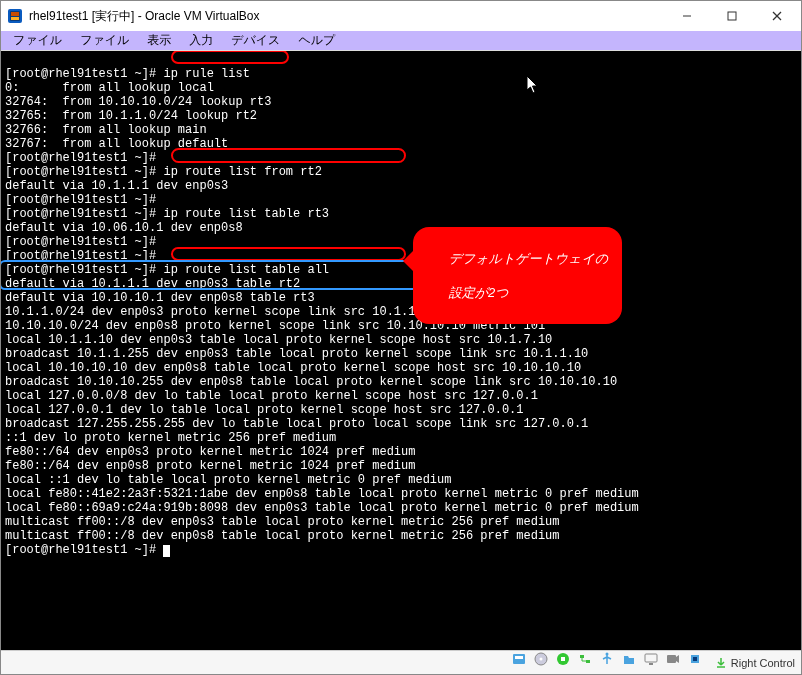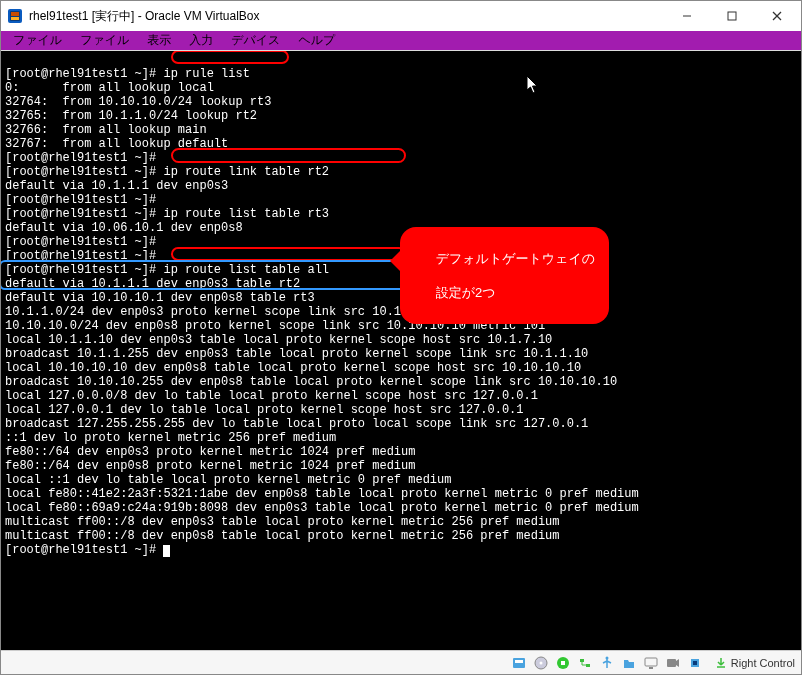--- a/index.html
+++ b/index.html
@@ -47,21 +47,21 @@
     color: #333;
     cursor: pointer;
   }
   .menubar {
     height: 20px;
     display: flex;
     align-items: center;
     padding: 0 4px;
     font-size: 12px;
     gap: 2px;
-    background:#a21caf;
+    background:#c4b5fd;
     border-bottom:1px solid #ddd;
   }
   .menubar .menu-item {
     padding: 1px 8px;
     cursor: pointer;
   }
   .terminal {
     flex: 1;
     background: #000;
     color: #fff;
@@ -71,21 +71,20 @@
     padding: 2px 4px;
     white-space: pre;
     overflow: hidden;
     position: relative;
   }
   .statusbar {
     height: 24px;
     background: #f6f6f6;
     border-top: 1px solid #ccc;
     display: flex;
-    align-items: center;
     justify-content: flex-end;
     padding: 0 6px;
     gap: 6px;
     font-size: 11px;
     color: #333;
   }
   .status-icon {
     width: 16px;
     height: 16px;
     display:inline-flex;
@@ -189,21 +188,21 @@
   </div>
 
   <div class="terminal">
 <span>[root@rhel91test1 ~]#</span> <span>ip rule list</span>
 <span>0:      from all lookup local</span>
 <span>32764:  from 10.10.10.0/24 lookup rt3</span>
 <span>32765:  from 10.1.1.0/24 lookup rt2</span>
 <span>32766:  from all lookup main</span>
 <span>32767:  from all lookup default</span>
 <span>[root@rhel91test1 ~]#</span>
-<span>[root@rhel91test1 ~]#</span> <span>ip route link table rt2</span>
+<span>[root@rhel91test1 ~]#</span> <span>ip route list from rt2</span>
 <span>default via 10.1.1.1 dev enp0s3</span>
 <span>[root@rhel91test1 ~]#</span>
 <span>[root@rhel91test1 ~]#</span> <span>ip route list table rt3</span>
 <span>default via 10.06.10.1 dev enp0s8</span>
 <span>[root@rhel91test1 ~]#</span>
 <span>[root@rhel91test1 ~]#</span>
 <span>[root@rhel91test1 ~]#</span> <span>ip route list table all</span>
 <span>default via 10.1.1.1 dev enp0s3 table rt2</span>
 <span>default via 10.10.10.1 dev enp0s8 table rt3</span>
 <span>10.1.1.0/24 dev enp0s3 proto kernel scope link src 10.1.1.10 metric 100</span>
@@ -224,21 +223,21 @@
 <span>multicast ff00::/8 dev enp0s3 table local proto kernel metric 256 pref medium</span>
 <span>multicast ff00::/8 dev enp0s8 table local proto kernel metric 256 pref medium</span>
 <span>[root@rhel91test1 ~]#</span> <span class="term-cursor"></span>
 
     
     <div class="anno-red" style="left:170px; top:-1px; width:118px; height:14px;"></div>
     <div class="anno-red" style="left:170px; top:97px; width:235px; height:15px;"></div>
     <div class="anno-red" style="left:170px; top:196px; width:235px; height:14px;"></div>
     <div class="anno-blue" style="left:-2px; top:209px; width:432px; height:30px;"></div>
 
-    <div class="callout" style="left:399px; top:176px;">
+    <div class="callout" style="left:412px; top:176px;font-style:italic;">
       <span>デフォルトゲートウェイの</span><br>
       <span>設定が2つ</span>
     </div>
 
     <div class="cursor-ptr" style="left:482px; top:10px;">
       <svg viewBox="0 0 14 20">
           <path d="M1 1 L1 15 L4.5 12 L7 18 L9 17 L6.5 11 L11 11 Z" fill="#fff" stroke="#000" stroke-width="1"></path>
         </svg>
     </div>
   </div>

